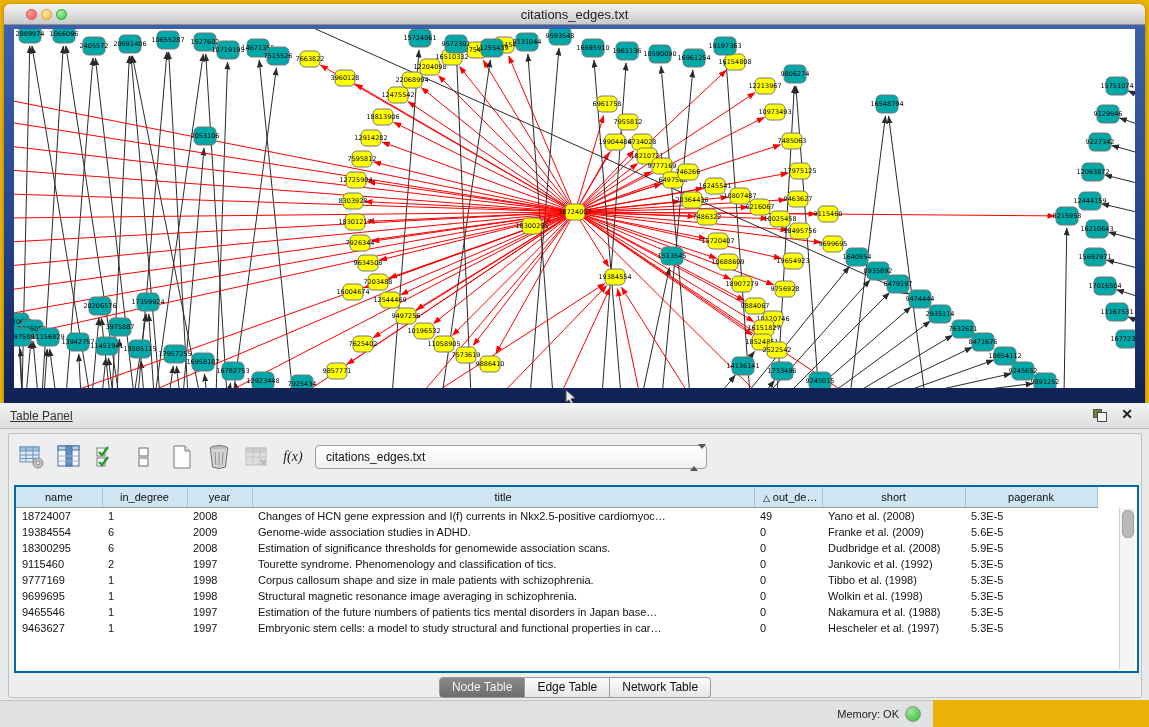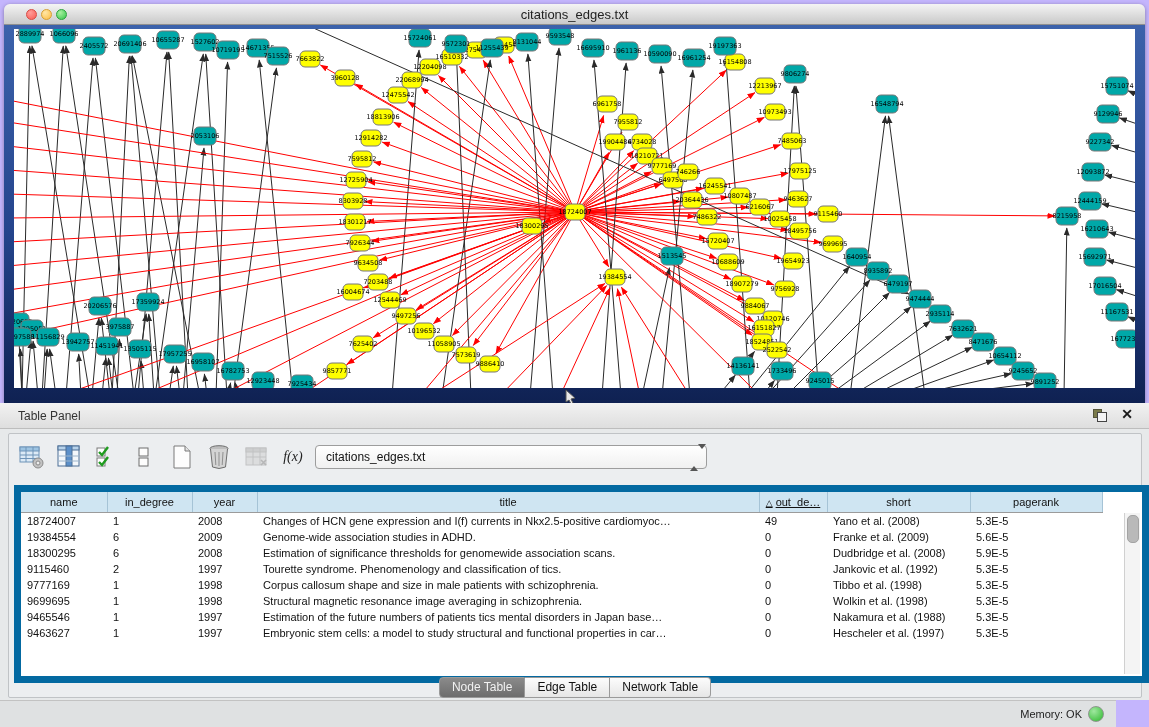--- a/index.html
+++ b/index.html
@@ -1,37 +1,37 @@
 <!DOCTYPE html>
 <html><head>
 <meta charset="utf-8">
 <style>
   html,body{margin:0;padding:0;background:#d6d6d6;font-family:"Liberation Sans",sans-serif;}
-  #stage{position:relative;width:1149px;height:727px;background:#c4b5fd;overflow:hidden;}
+  #stage{position:relative;width:1149px;height:727px;background:#eab308;overflow:hidden;}
 
   
   #net-window{position:absolute;left:4px;top:4px;width:1141px;height:399px;border-radius:6px 6px 0 0;
     box-shadow:0 1px 4px rgba(0,0,0,.35);}
   #titlebar{position:absolute;left:0;top:0;width:100%;height:21px;border-radius:6px 6px 0 0;
     background:linear-gradient(#f4f4f4,#c9c9c9);border-bottom:1px solid #8f8f8f;box-sizing:border-box;}
   #title-text{position:absolute;left:0;right:0;top:3px;text-align:center;font-size:13px;color:#222;}
   .tl{position:absolute;top:5px;width:11px;height:11px;border-radius:50%;box-sizing:border-box;}
   #tl-close{left:22px;background:radial-gradient(circle at 35% 30%,#ff9d99,#f95a52);border:1px solid #d84a42;}
   #tl-min{left:37px;background:radial-gradient(circle at 35% 30%,#ffe7a8,#fdbc40);border:1px solid #d89f33;}
   #tl-zoom{left:52px;background:radial-gradient(circle at 35% 30%,#a8f0a0,#35c64b;);border:1px solid #2ba23d;background:radial-gradient(circle at 35% 30%,#a8f0a0,#35c64b);}
   #frame{position:absolute;left:0;top:21px;width:100%;height:378px;
     background:linear-gradient(180deg,#3c62ab 0%,#24448c 55%,#0f2152 100%);}
   #canvas-wrap{position:absolute;left:10px;top:4px;width:1121px;height:359px;background:#ffffff;overflow:hidden;}
   #net-svg{display:block;}
   #cursor{position:absolute;left:565px;top:390px;}
 
   
   #panel-header{position:absolute;left:0;top:403px;width:1149px;height:26px;
     background:linear-gradient(#f2f2f2,#dedede);border-bottom:1px solid #bdbdbd;box-sizing:border-box;}
-  #panel-title{position:absolute;left:18px;top:6px;font-size:12px;color:#333;}
+  #panel-title{position:absolute;left:10px;top:6px;font-size:12px;color:#333;text-decoration:underline;}
   #float-btn{position:absolute;right:42px;top:6px;width:14px;height:13px;cursor:default;}
   #close-btn{position:absolute;right:16px;top:3px;font-size:14px;font-weight:bold;color:#1a1a1a;cursor:default;}
   #panel-body{position:absolute;left:0;top:429px;width:1149px;height:271px;background:#e7e9ea;}
   #inner-panel{position:absolute;left:8px;top:4px;width:1132px;height:263px;background:#eceef0;
     border:1px solid #c0c3c6;border-radius:2px;}
 
   
   #toolbar{position:absolute;left:10px;top:10px;height:32px;width:1100px;}
   .tool{display:inline-block;vertical-align:top;width:26px;height:26px;margin-right:7px;position:relative;}
   .tool svg{position:absolute;left:0;top:0;}
@@ -39,40 +39,40 @@
     margin:5px 8px 0 2px;}
   #table-select{display:inline-block;vertical-align:top;width:390px;height:22px;border:1px solid #9d9d9d;border-radius:4px;
     background:linear-gradient(#ffffff,#f0f0f0);position:relative;margin-top:1px;}
   #table-select .sel-text{position:absolute;left:10px;top:4px;font-size:12px;color:#111;}
   #table-select .stepper{position:absolute;right:7px;top:3px;width:9px;height:16px;}
   .arr-up,.arr-dn{width:0;height:0;border-left:4px solid transparent;border-right:4px solid transparent;margin:2px auto;}
   .arr-up{border-bottom:5px solid #555;}
   .arr-dn{border-top:5px solid #555;}
 
   
-  #table-zone{position:absolute;left:5px;top:51px;width:1121px;height:184px;background:#fff;border:7px solid #0369a1;}
+  #table-zone{position:absolute;left:5px;top:51px;width:1121px;height:184px;background:#fff;border:2px solid #0369a1;}
   table{border-collapse:collapse;table-layout:fixed;width:1081px;font-size:11px;color:#111;}
   th{height:20px;background:#cfe5f2;border-right:1px solid #a5c3d6;border-bottom:1px solid #9b9b9b;
      font-weight:normal;text-align:center;padding:0 4px;overflow:hidden;white-space:nowrap;}
-  th.sorted{text-align:center;text-decoration:underline;}
+  th.sorted{text-align:right;}
   td{height:16px;padding:0 0 0 6px;overflow:hidden;white-space:nowrap;text-overflow:ellipsis;}
   .sort-tri{font-size:9px;margin-right:3px;}
   #vscroll{position:absolute;right:2px;top:21px;width:15px;height:161px;background:#f4f4f4;border-left:1px solid #d0d0d0;}
   #vthumb{position:absolute;left:2px;top:2px;width:10px;height:26px;border-radius:5px;background:#b9b9b9;border:1px solid #a3a3a3;}
 
   
   #tabbar{position:absolute;left:0;top:243px;width:1132px;text-align:center;}
   .seg{display:inline-block;height:19px;line-height:19px;font-size:12px;padding:0 12px;
     background:linear-gradient(#fcfcfc,#e6e6e6);border:1px solid #9a9a9a;border-left:none;color:#111;cursor:default;}
   .seg:first-child{border-left:1px solid #9a9a9a;border-radius:4px 0 0 4px;}
   .seg:last-child{border-radius:0 4px 4px 0;}
   .seg.selected{background:linear-gradient(#8a8a8a,#6d6d6d);color:#f2f2f2;}
 
   
-  #statusbar{position:absolute;left:0;top:700px;width:1116px;height:27px;background:#dfe1e2;border-top:1px solid #c2c2c2;box-sizing:border-box;}
+  #statusbar{position:absolute;left:0;top:700px;width:933px;height:27px;background:#dfe1e2;border-top:1px solid #c2c2c2;box-sizing:border-box;}
   #memory{position:absolute;right:34px;top:7px;font-size:11px;color:#222;}
   #mem-dot{position:absolute;right:12px;top:5px;width:14px;height:14px;border-radius:50%;
     background:radial-gradient(circle at 35% 30%,#9fe89f,#2eb82e);border:1px solid #8d968d;}
 </style>
 </head>
 <body>
 
 <div id="stage">
 
   <div id="net-window">

